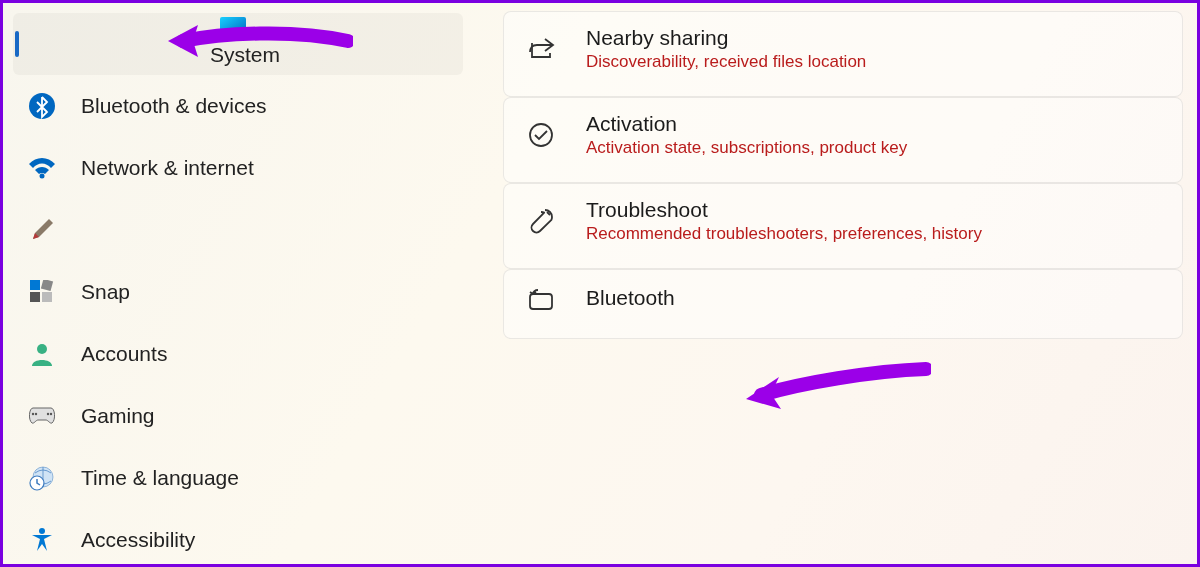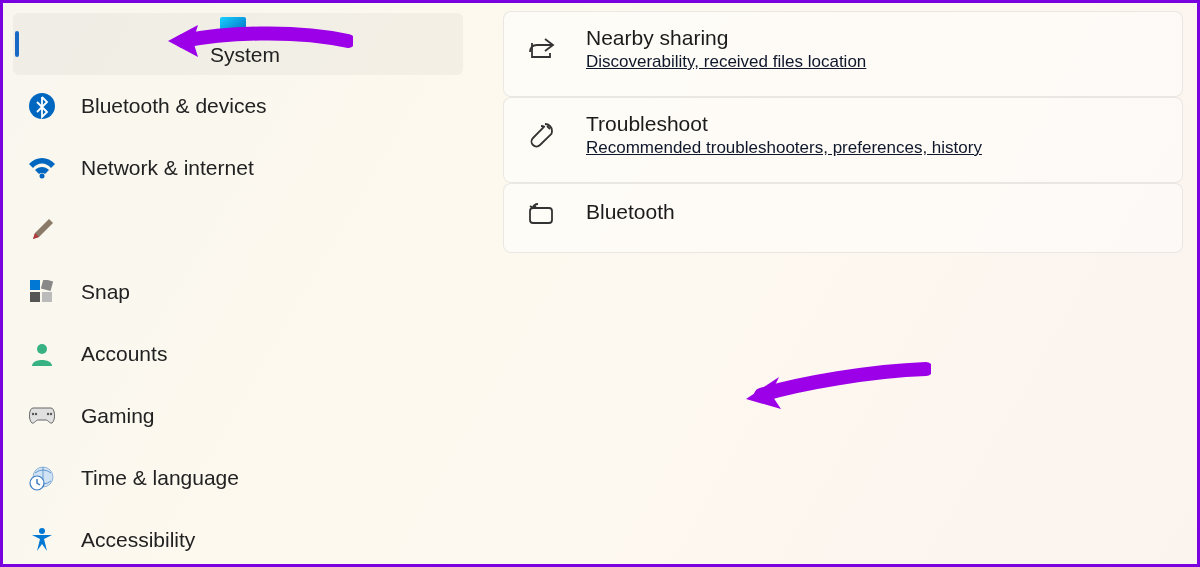--- a/index.html
+++ b/index.html
@@ -85,22 +85,21 @@
     margin-right: 30px;
     color: #333;
   }
   .card .card-title {
     font-size: 21px;
     color: #1b1b1b;
     margin-bottom: 2px;
   }
   .card .card-desc {
     font-size: 17px;
-    color: #0f172a;
-    text-decoration: underline;
+    color: #b91c1c;
   }
 
   
   .arrow {
     position: absolute;
     pointer-events: none;
   }
   .arrow svg { display: block; }
 
   
@@ -235,20 +234,32 @@
           <path d="M5 8 L5 22 L23 22 L23 18" stroke-width="1.8"></path>
         </svg>
       </span>
       <div>
         <div class="card-title">Nearby sharing</div>
         <div class="card-desc">Discoverability, received files location</div>
       </div>
     </div>
 
 
+    <div class="card">
+      <span class="card-icon">
+        <svg width="28" height="28" viewBox="0 0 28 28" fill="none" stroke="#333" stroke-width="1.8">
+          <circle cx="14" cy="14" r="11"></circle>
+          <path d="M8 14 L12 18 L20 10"></path>
+        </svg>
+      </span>
+      <div>
+        <div class="card-title">Activation</div>
+        <div class="card-desc">Activation state, subscriptions, product key</div>
+      </div>
+    </div>
 
     <div class="card">
       <span class="card-icon">
         <svg width="28" height="28" viewBox="0 0 28 28" fill="none" stroke="#333" stroke-width="1.8">
           <path d="M18 3 C22 3 25 6 25 10 C25 11 24.8 12 24.4 12.8 L13 24 C11 26 8 26 6 24 C4 22 4 19 6 17 L17.2 5.6 C16.4 5.2 15 5 14 5" stroke-linejoin="round"></path>
           <path d="M20 5 L23 8"></path>
         </svg>
       </span>
       <div>
         <div class="card-title">Troubleshoot</div>

